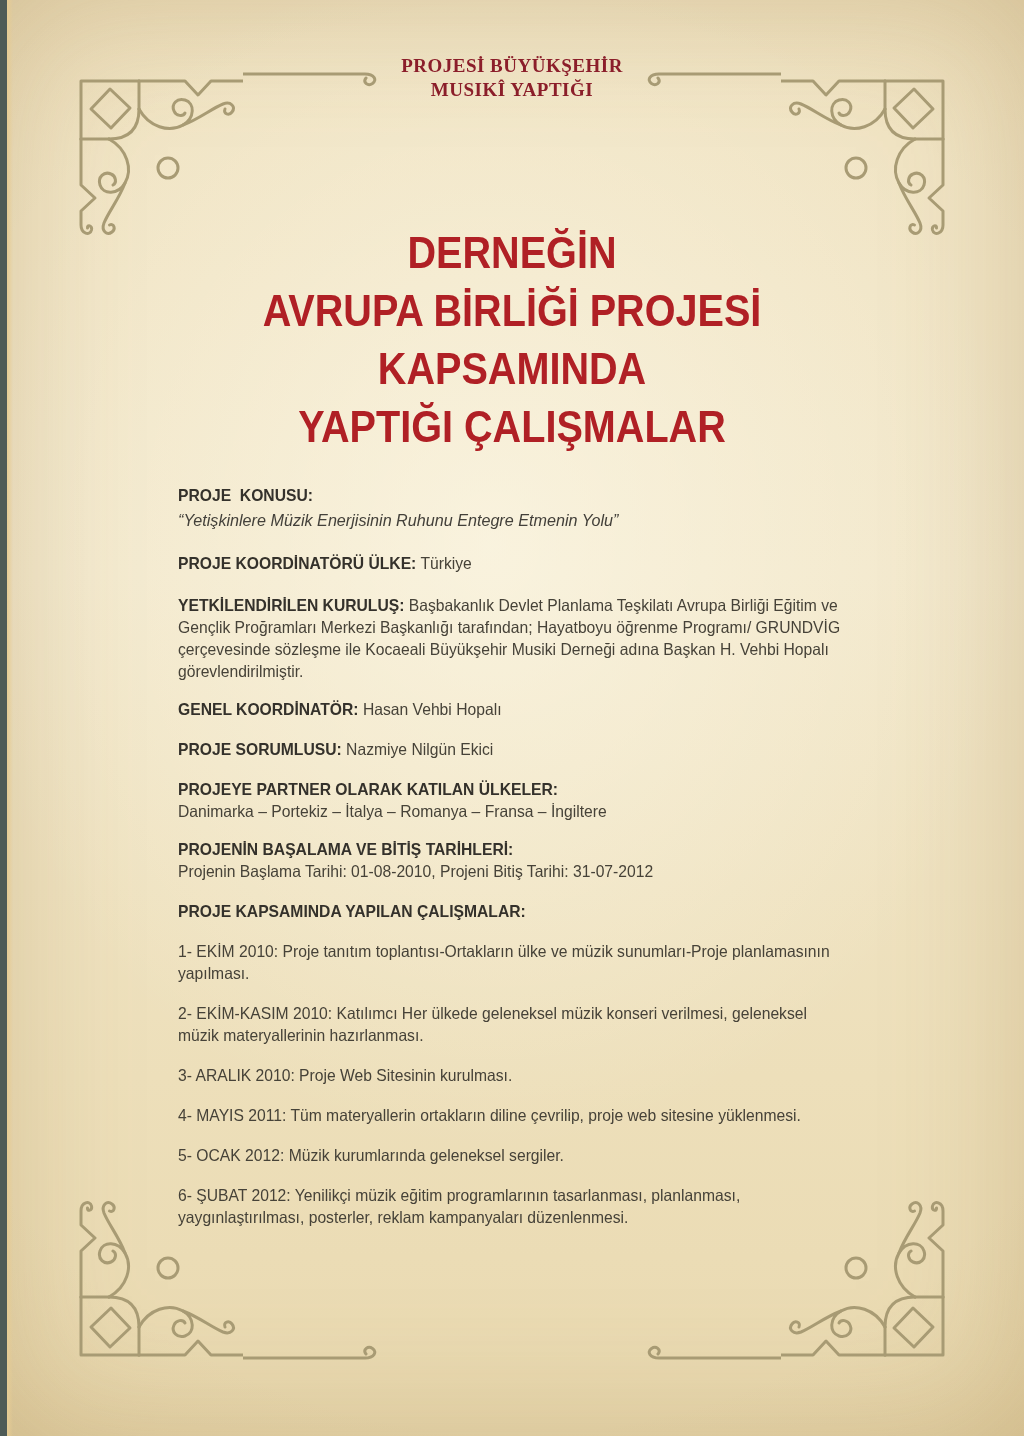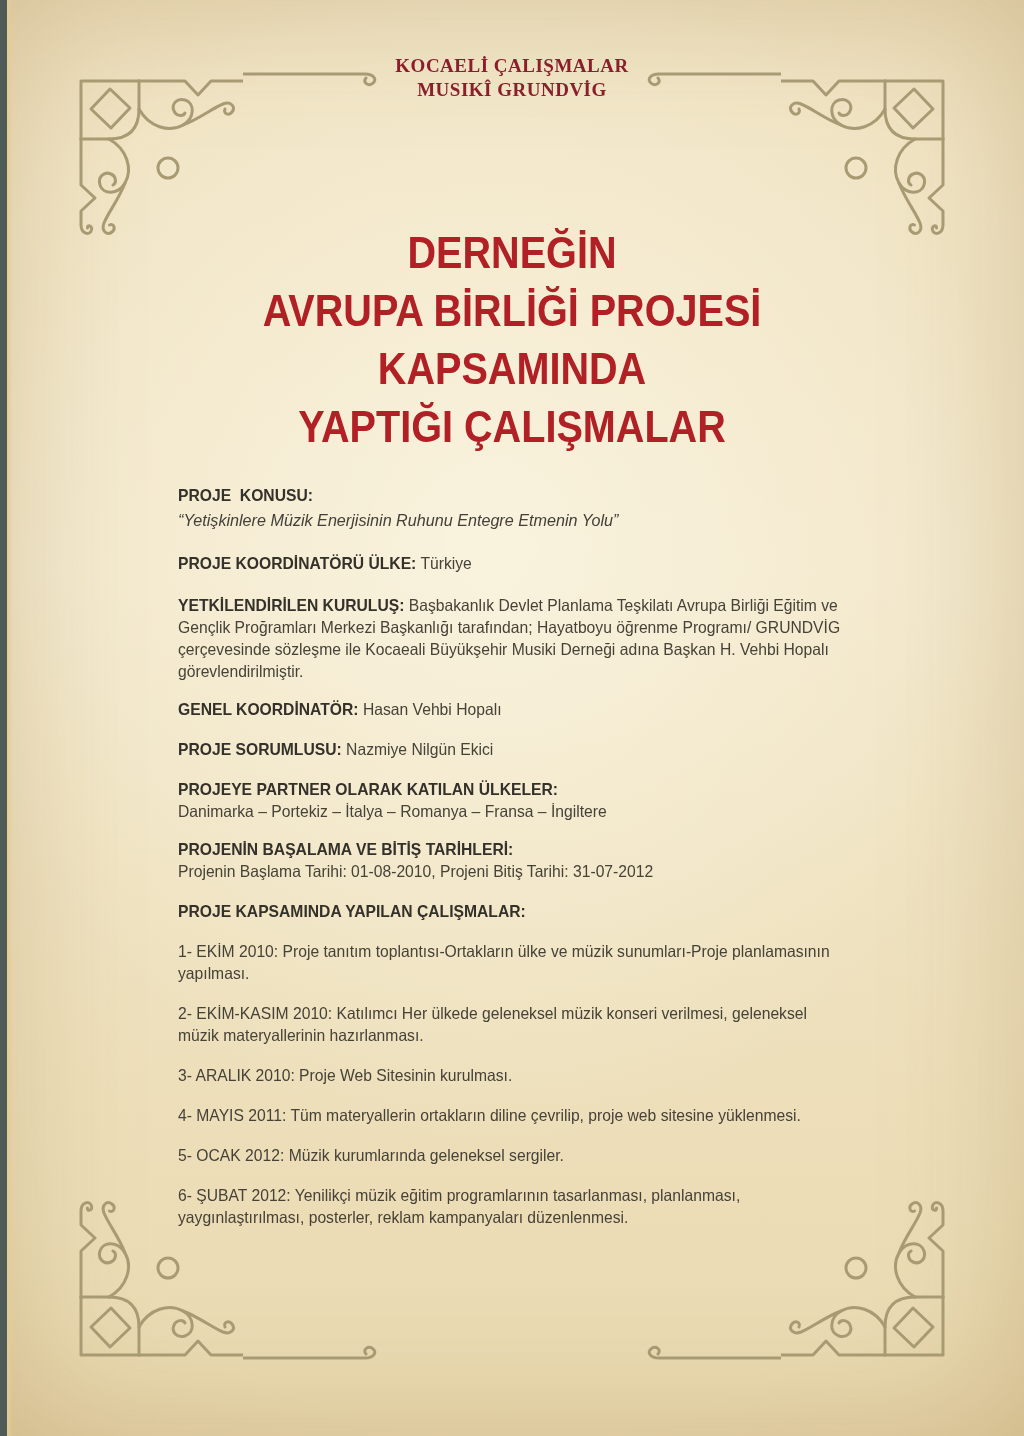--- a/index.html
+++ b/index.html
@@ -123,22 +123,22 @@
     <use href="#line-curl"></use>
   </svg>
 <svg class="rule bl">
     <use href="#line-curl"></use>
   </svg>
 <svg class="rule br">
     <use href="#line-curl"></use>
   </svg>
 
 <div class="assoc-header">
-  <div>KOCAELİ ÇALIŞMALAR</div>
-  <div>MUSIKÎ GRUNDVİG</div>
+  <div>PROJESİ BÜYÜKŞEHİR</div>
+  <div>MUSIKÎ YAPTIĞI</div>
 </div>
 
 <div class="main-title">
   <div>DERNEĞİN</div>
   <div>AVRUPA BİRLİĞİ PROJESİ</div>
   <div>KAPSAMINDA</div>
   <div>YAPTIĞI ÇALIŞMALAR</div>
 </div>
 
 <div class="body-copy">

